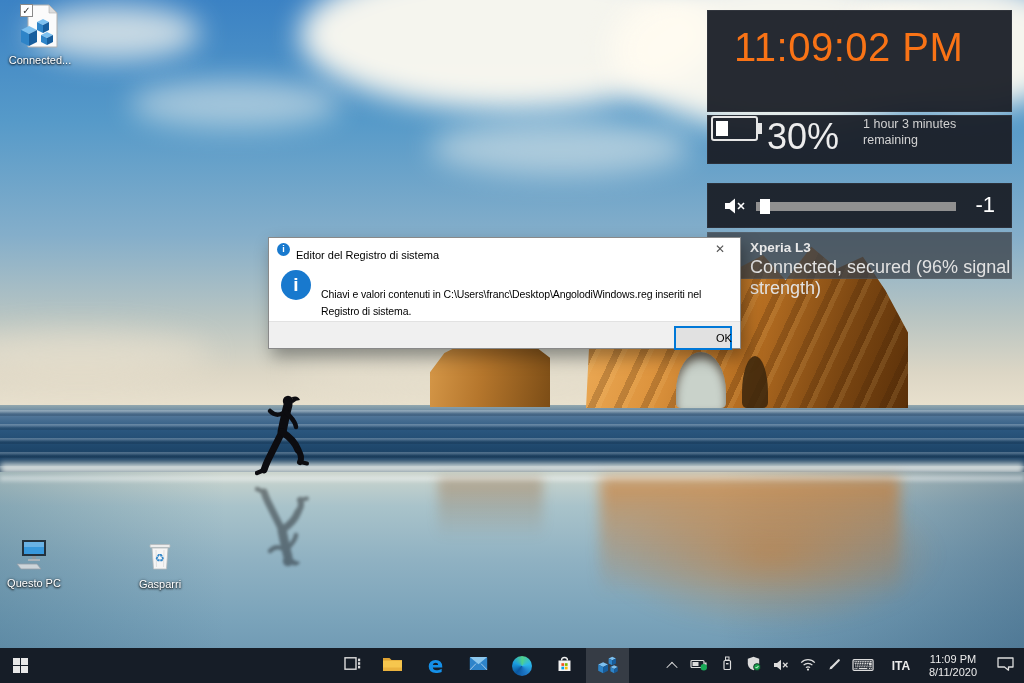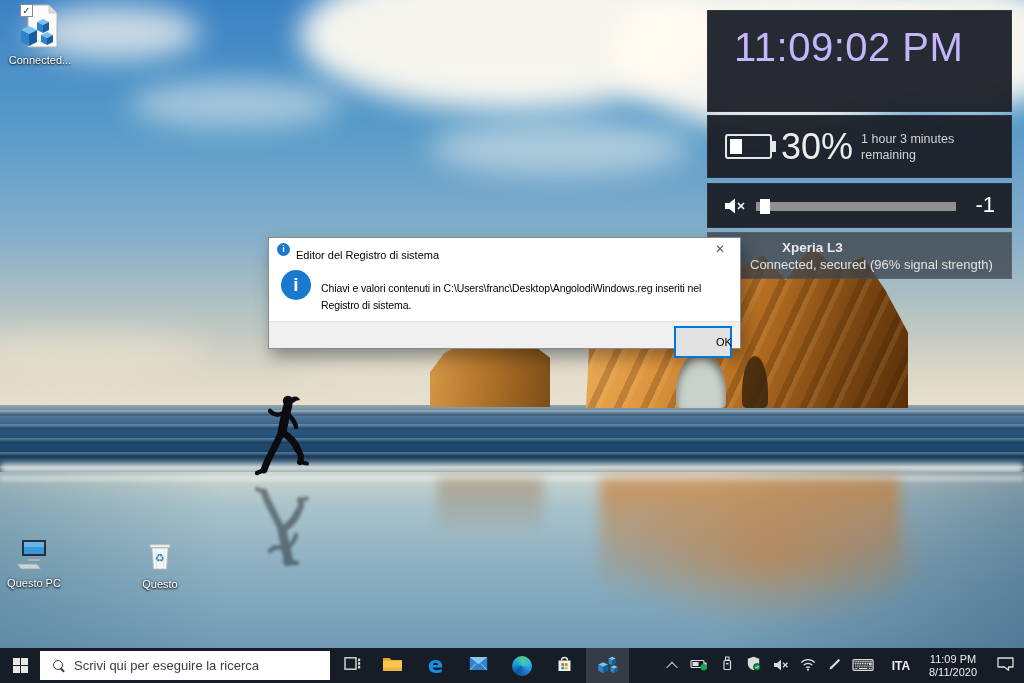--- a/index.html
+++ b/index.html
@@ -61,52 +61,52 @@
   .di-pc { left:-2px; top:538px; }
   .di-user { left:60px; top:538px; }
   .di-bin { left:124px; top:538px; }
   .checkbox { position:absolute; left:16px; top:0; width:13px; height:13px; background:#fff;
     border:1px solid #8a8a8a; font-size:10px; line-height:11px; color:#333; font-family:"DejaVu Sans",sans-serif; }
 
   
   .flyout { position:absolute; left:707px; width:305px; color:#e9e9e9; z-index:5;
     background:rgba(26,31,39,.95); border:1px solid rgba(255,255,255,.06); }
   .fly-clock { top:10px; height:102px; padding:14px 0 0 26px; }
-  .fly-time { font-size:40px; font-weight:200; letter-spacing:.5px; color:#c4b5fd; }
+  .fly-time { font-size:40px; font-weight:200; letter-spacing:.5px; color:#f97316; }
   .fly-date { margin-top:7px; font-size:14px; color:#d69a3c; }
-  .fly-batt { top:115px; height:63px; display:flex; align-items:center; padding-left:17px; }
+  .fly-batt { top:115px; height:49px; display:flex; padding-left:3px; }
   .batt-icon { position:relative; width:47px; height:25px; border:2px solid #e6e6e6; border-radius:3px; flex:none; }
   .batt-tip { position:absolute; right:-6px; top:5px; width:4px; height:11px; background:#e6e6e6; }
   .batt-fill { position:absolute; left:3px; top:3px; width:12px; height:15px; background:#fff; }
   .batt-pct { font-size:36px; font-weight:200; margin-left:9px; color:#ededed; }
-  .batt-rem { font-size:12.5px; line-height:16px; color:#d2d2d2; margin-left:8px; }
+  .batt-rem { font-size:12.5px; line-height:16px; color:#d2d2d2; margin-left:24px; }
   .fly-vol { top:183px; height:45px; }
   .vol-icon { position:absolute; left:16px; top:13px; }
   .vol-track { position:absolute; left:48px; top:18px; width:200px; height:9px; background:#909090; }
   .vol-thumb { position:absolute; left:2%; top:-3px; width:10px; height:15px; background:#fff; }
   .vol-val { position:absolute; right:16px; top:8px; font-size:22px; color:#fff; }
   .fly-net { top:232px; height:47px; background:rgba(60,66,74,.78); padding:7px 0 0 42px; }
-  .net-name { font-size:13.5px; font-weight:bold;margin-left:32px; }
-  .net-status { font-size:13px; margin-top:2px; color:#e2e2e2; }
+  .net-name { font-size:13.5px; font-weight:bold; }
+  .net-status { font-size:18px; margin-top:2px; color:#e2e2e2; }
 
   
   .dialog { position:absolute; left:268px; top:237px; width:473px; height:112px; background:#fff;
     border:1px solid #898989; box-shadow:4px 8px 16px rgba(0,0,0,.35); z-index:10; }
   .dlg-titlebar { position:relative; height:22px; display:flex; align-items:center; padding-left:8px; }
   .dlg-title-icon { width:13px; height:13px; border-radius:50%; background:#1879ce; color:#fff; flex:none;
     font-size:9px; font-weight:bold; text-align:center; line-height:13px; }
   .dlg-title { font-size:11px; color:#000; margin-left:6px;margin-top:12px; }
   .dlg-close { position:absolute; right:6px; top:3px; width:28px; height:17px; text-align:center;
     font-size:12px; line-height:17px; color:#555; font-family:"DejaVu Sans",sans-serif; }
   .dlg-body { display:flex; padding:7px 12px 0 12px; }
   .dlg-info { width:30px; height:30px; border-radius:50%; background:#1879ce; color:#fff; flex:none;
     font-size:19px; font-weight:bold; text-align:center; line-height:30px; margin-top:3px; }
-  .dlg-msg { font-size:10.5px; letter-spacing:-0.1px; line-height:17px; color:#000; margin-left:10px; width:420px; margin-top:13px; }
+  .dlg-msg { font-size:10.5px; letter-spacing:-0.1px; line-height:17px; color:#000; margin-left:10px; width:420px; margin-top:19px; }
   .dlg-footer { position:absolute; left:0; right:0; bottom:0; height:27px; background:#f0f0f0; border-top:1px solid #e2e2e2; }
-  .dlg-ok { position:absolute; right:8px; top:4px; width:58px; height:32px; background:#e1e1e1;
+  .dlg-ok { position:absolute; right:8px; top:4px; width:58px; height:24px; background:#e1e1e1;
     border:2px solid #0078d7; font-size:11px; text-align:center; line-height:14px; color:#000;padding-left:40px; }
 
   
   .taskbar { position:absolute; left:0; top:648px; width:1024px; height:35px; background:#161d27; z-index:20; }
   .tb-cell { position:absolute; top:0; height:35px; display:flex; align-items:center; justify-content:center; }
   .tb-start { left:0; width:40px; }
   .win-logo { display:grid; grid-template-columns:7px 7px; grid-template-rows:7px 7px; gap:1px; }
   .win-logo span { background:#e8e8e8; }
   .tb-search { position:absolute; left:40px; top:3px; width:290px; height:29px; background:#fff; display:flex; align-items:center; }
   .search-mag { position:relative; width:12px; height:12px; margin:0 9px 0 13px; flex:none; }
@@ -231,21 +231,21 @@
   <div class="dicon di-bin">
     <span>
       <svg width="34" height="34" viewBox="0 0 34 34">
         <rect x="7" y="6.5" width="20" height="3" rx="1" fill="#ececec" stroke="#b5babd" stroke-width="0.8"></rect>
         <path d="M9,10 L25,10 L23.5,31 L10.5,31 Z" fill="#f5f5f5" stroke="#b5babd" stroke-width="0.8"></path>
         <line x1="13" y1="12" x2="13.5" y2="29" stroke="#e0e0e0"></line>
         <line x1="21" y1="12" x2="20.5" y2="29" stroke="#e0e0e0"></line>
         <text x="17" y="24" text-anchor="middle" font-size="11" fill="#2e84c8" font-family="DejaVu Sans">♻</text>
       </svg>
     </span>
-    <div class="lbl">Questo</div>
+    <div class="lbl">Gasparri</div>
   </div>
 
   <div class="flyout fly-clock">
     <div class="fly-time">11:09:02 PM</div>
   </div>
 
   <div class="flyout fly-batt">
     <span class="batt-icon">
       <span class="batt-tip"></span>
       <span class="batt-fill" style="width: 12px;"></span>
@@ -292,24 +292,20 @@
   <div class="taskbar">
     <div class="tb-cell tb-start">
       <span class="win-logo">
           <span></span>
           <span></span>
           <span></span>
           <span></span>
         </span>
     </div>
 
-    <div class="tb-search">
-      <span class="search-mag"></span>
-      <input class="search-input" placeholder="Scrivi qui per eseguire la ricerca" style="">
-    </div>
 
     <div class="tb-cell tb-icon" style="left:331px;width:42px;">
       <span>
         <svg width="17" height="15" viewBox="0 0 17 15">
           <rect x="1" y="1.8" width="11" height="11.4" fill="none" stroke="#dcdcdc" stroke-width="1.4"></rect>
           <rect x="14" y="2.6" width="2.2" height="2.6" fill="#dcdcdc"></rect>
           <rect x="14" y="6.2" width="2.2" height="2.6" fill="#dcdcdc"></rect>
           <rect x="14" y="9.8" width="2.2" height="2.6" fill="#dcdcdc"></rect>
         </svg>
       </span>

